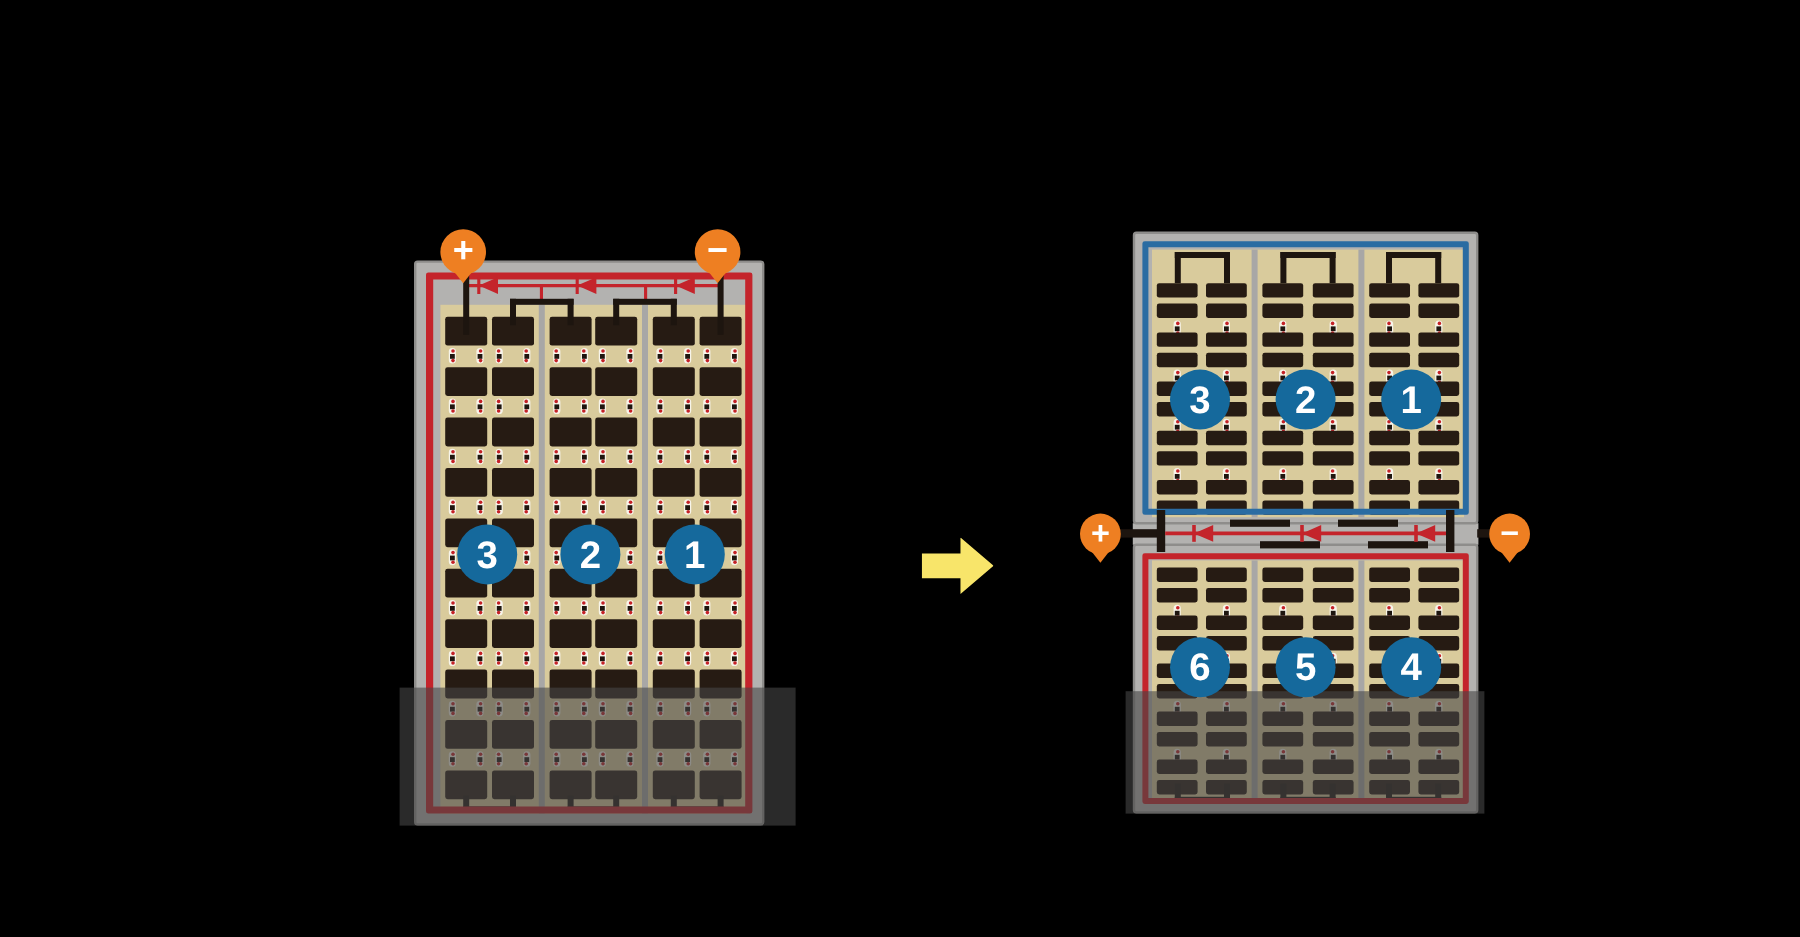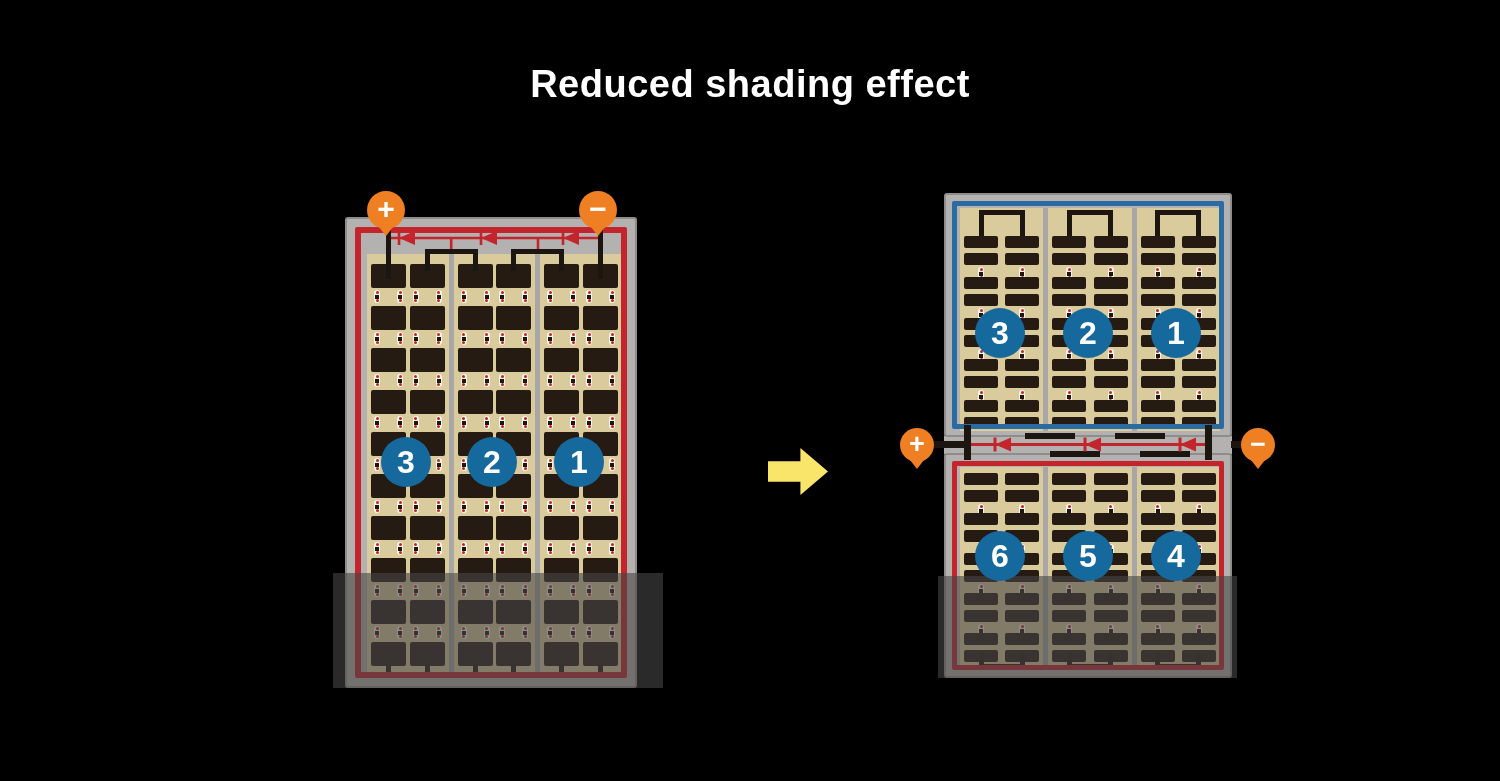--- a/index.html
+++ b/index.html
@@ -20,21 +20,20 @@
   .terminal::after{content:"";position:absolute;left:50%;bottom:-7px;transform:translateX(-50%);
          border-left:7px solid transparent;border-right:7px solid transparent;border-top:9px solid #ee7f22;}
   .shade{position:absolute;background:rgba(70,70,70,.6);z-index:7;}
   #arrow{position:absolute;left:768px;top:448px;width:60px;height:47px;background:#f8e56a;
          clip-path:polygon(0 28%,54% 28%,54% 0,100% 50%,54% 100%,54% 72%,0 72%);}
 </style>
 </head>
 <body>
 
 <div id="stage">
-  <h1 id="title">Reduced shading effect</h1>
 
   <div id="left-module" class="module">
       <div style="position: absolute; inset: 8px; border: 6px solid rgb(196, 36, 43); border-radius: 2px; z-index: 3;"></div>
       <div style="position: absolute; left: 20px; top: 35px; width: 255px; height: 424px; background: rgb(217, 203, 156); z-index: 1;">
         <div style="position: absolute; left: 81.67px; top: 0px; width: 5px; height: 100%; background: rgb(168, 167, 166);"></div>
         <div style="position: absolute; left: 168.33px; top: 0px; width: 5px; height: 100%; background: rgb(168, 167, 166);"></div>
         <div style="position: absolute; left: 4px; top: 10px; width: 35px; height: 24px; background: rgb(38, 27, 19); border-radius: 2px;"></div>
         <div style="position: absolute; left: 42.67px; top: 10px; width: 35px; height: 24px; background: rgb(38, 27, 19); border-radius: 2px;"></div>
         <div style="position: absolute; left: 90.67px; top: 10px; width: 35px; height: 24px; background: rgb(38, 27, 19); border-radius: 2px;"></div>
         <div style="position: absolute; left: 129.33px; top: 10px; width: 35px; height: 24px; background: rgb(38, 27, 19); border-radius: 2px;"></div>

